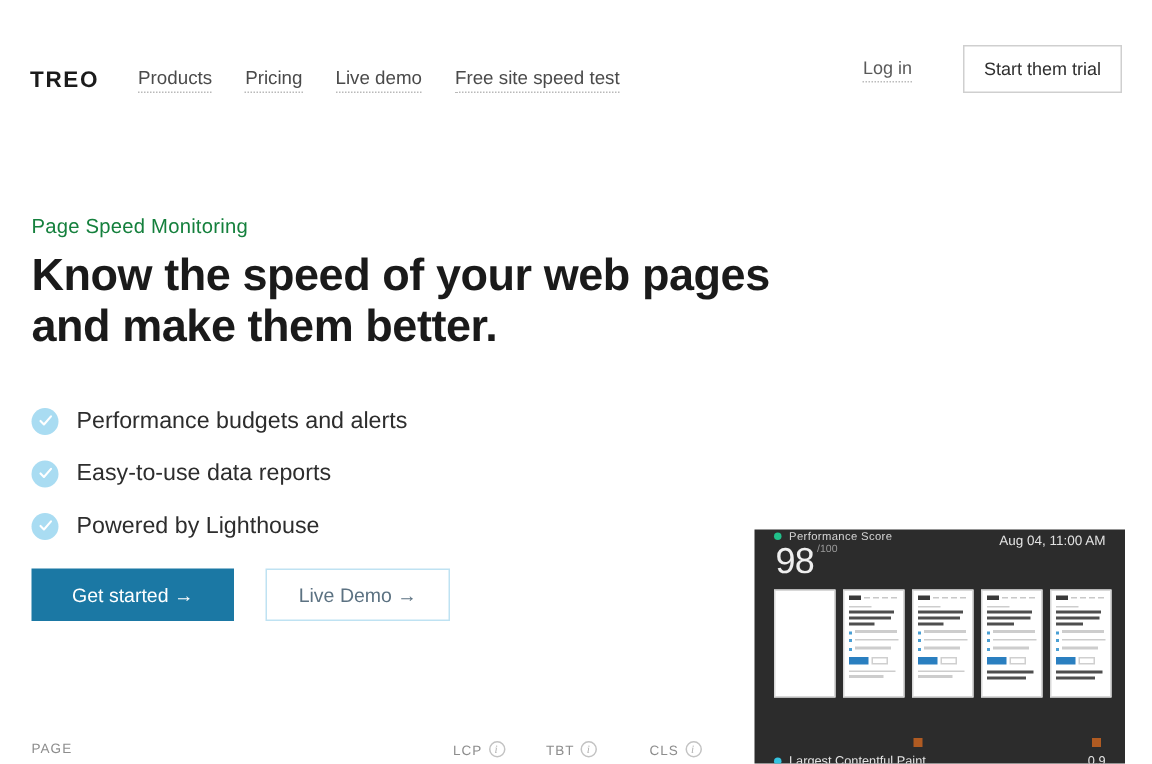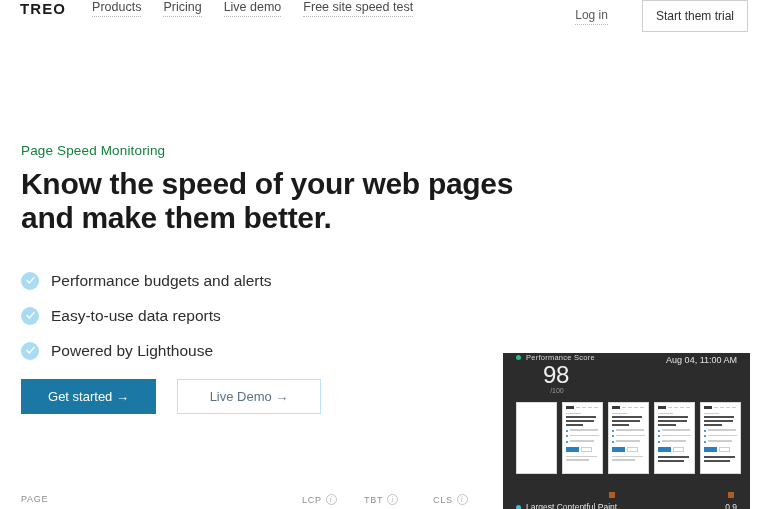--- a/index.html
+++ b/index.html
@@ -12,21 +12,21 @@
     -webkit-font-smoothing: antialiased;
   }
 
   
   .header {
     position: absolute;
     top: 0; left: 0;
     width: 768px;
     height: 62px;
     display: flex;
-    align-items: flex-start;
+    align-items: flex-end;
     padding: 0 20px;
   }
   .logo {
     font-size: 15px;
     font-weight: bold;
     letter-spacing: 1.1px;
     color: #1b1b1b;
     margin-right: 26px;
     white-space: nowrap;
   }
@@ -140,21 +140,21 @@
     height: 35px;
     cursor: pointer;
     font-family: "Liberation Sans", sans-serif;
     white-space: nowrap;
   }
   .btn-secondary {
     background: #ffffff;
     color: #5c7282;
     font-size: 13px;
     border: 1px solid #bfe2f2;
-    width: 144px;
+    width: 123px;
     height: 35px;
     cursor: pointer;
     font-family: "Liberation Sans", sans-serif;
     white-space: nowrap;
   }
 
   
   .table-head {
     position: absolute;
     top: 470px;
@@ -215,24 +215,23 @@
     background: #21c08a; flex: 0 0 auto;
   }
   .ps-label {
     font-size: 7.5px;
     color: #d7d7d7;
     letter-spacing: 0.25px;
     white-space: nowrap;
   }
   .ps-value-row {
     display: flex;
-    align-items: center;
+    align-items: flex-start;
     margin-top: 1px;
     margin-left: 1px;
-    flex-direction: column;
   }
   .ps-value {
     font-size: 24px;
     color: #efefef;
     line-height: 1;
     font-weight: 300;
     letter-spacing: -0.5px;
   }
   .ps-denom {
     font-size: 7px;

